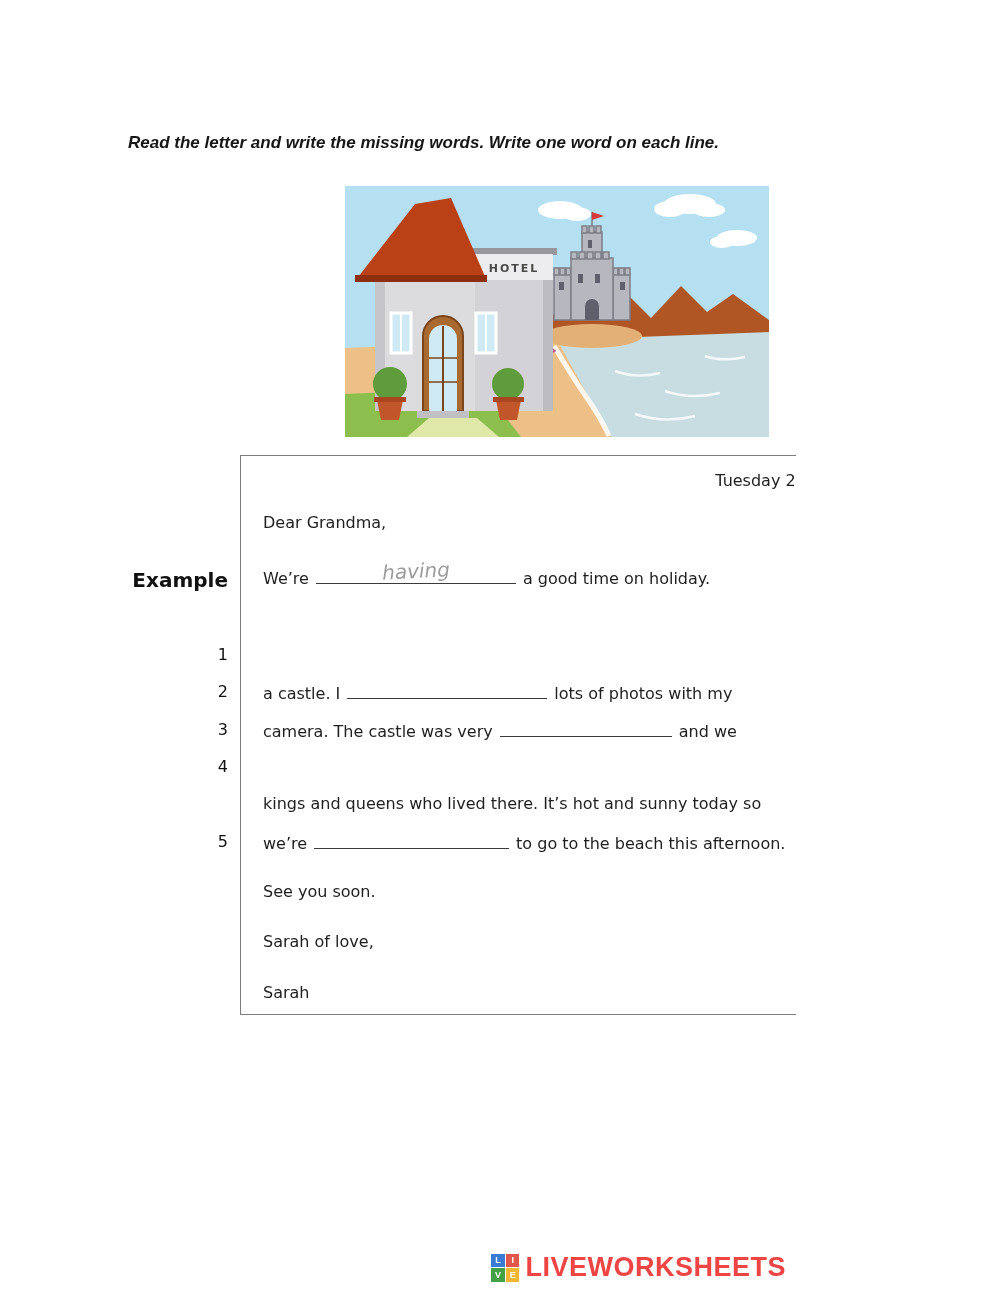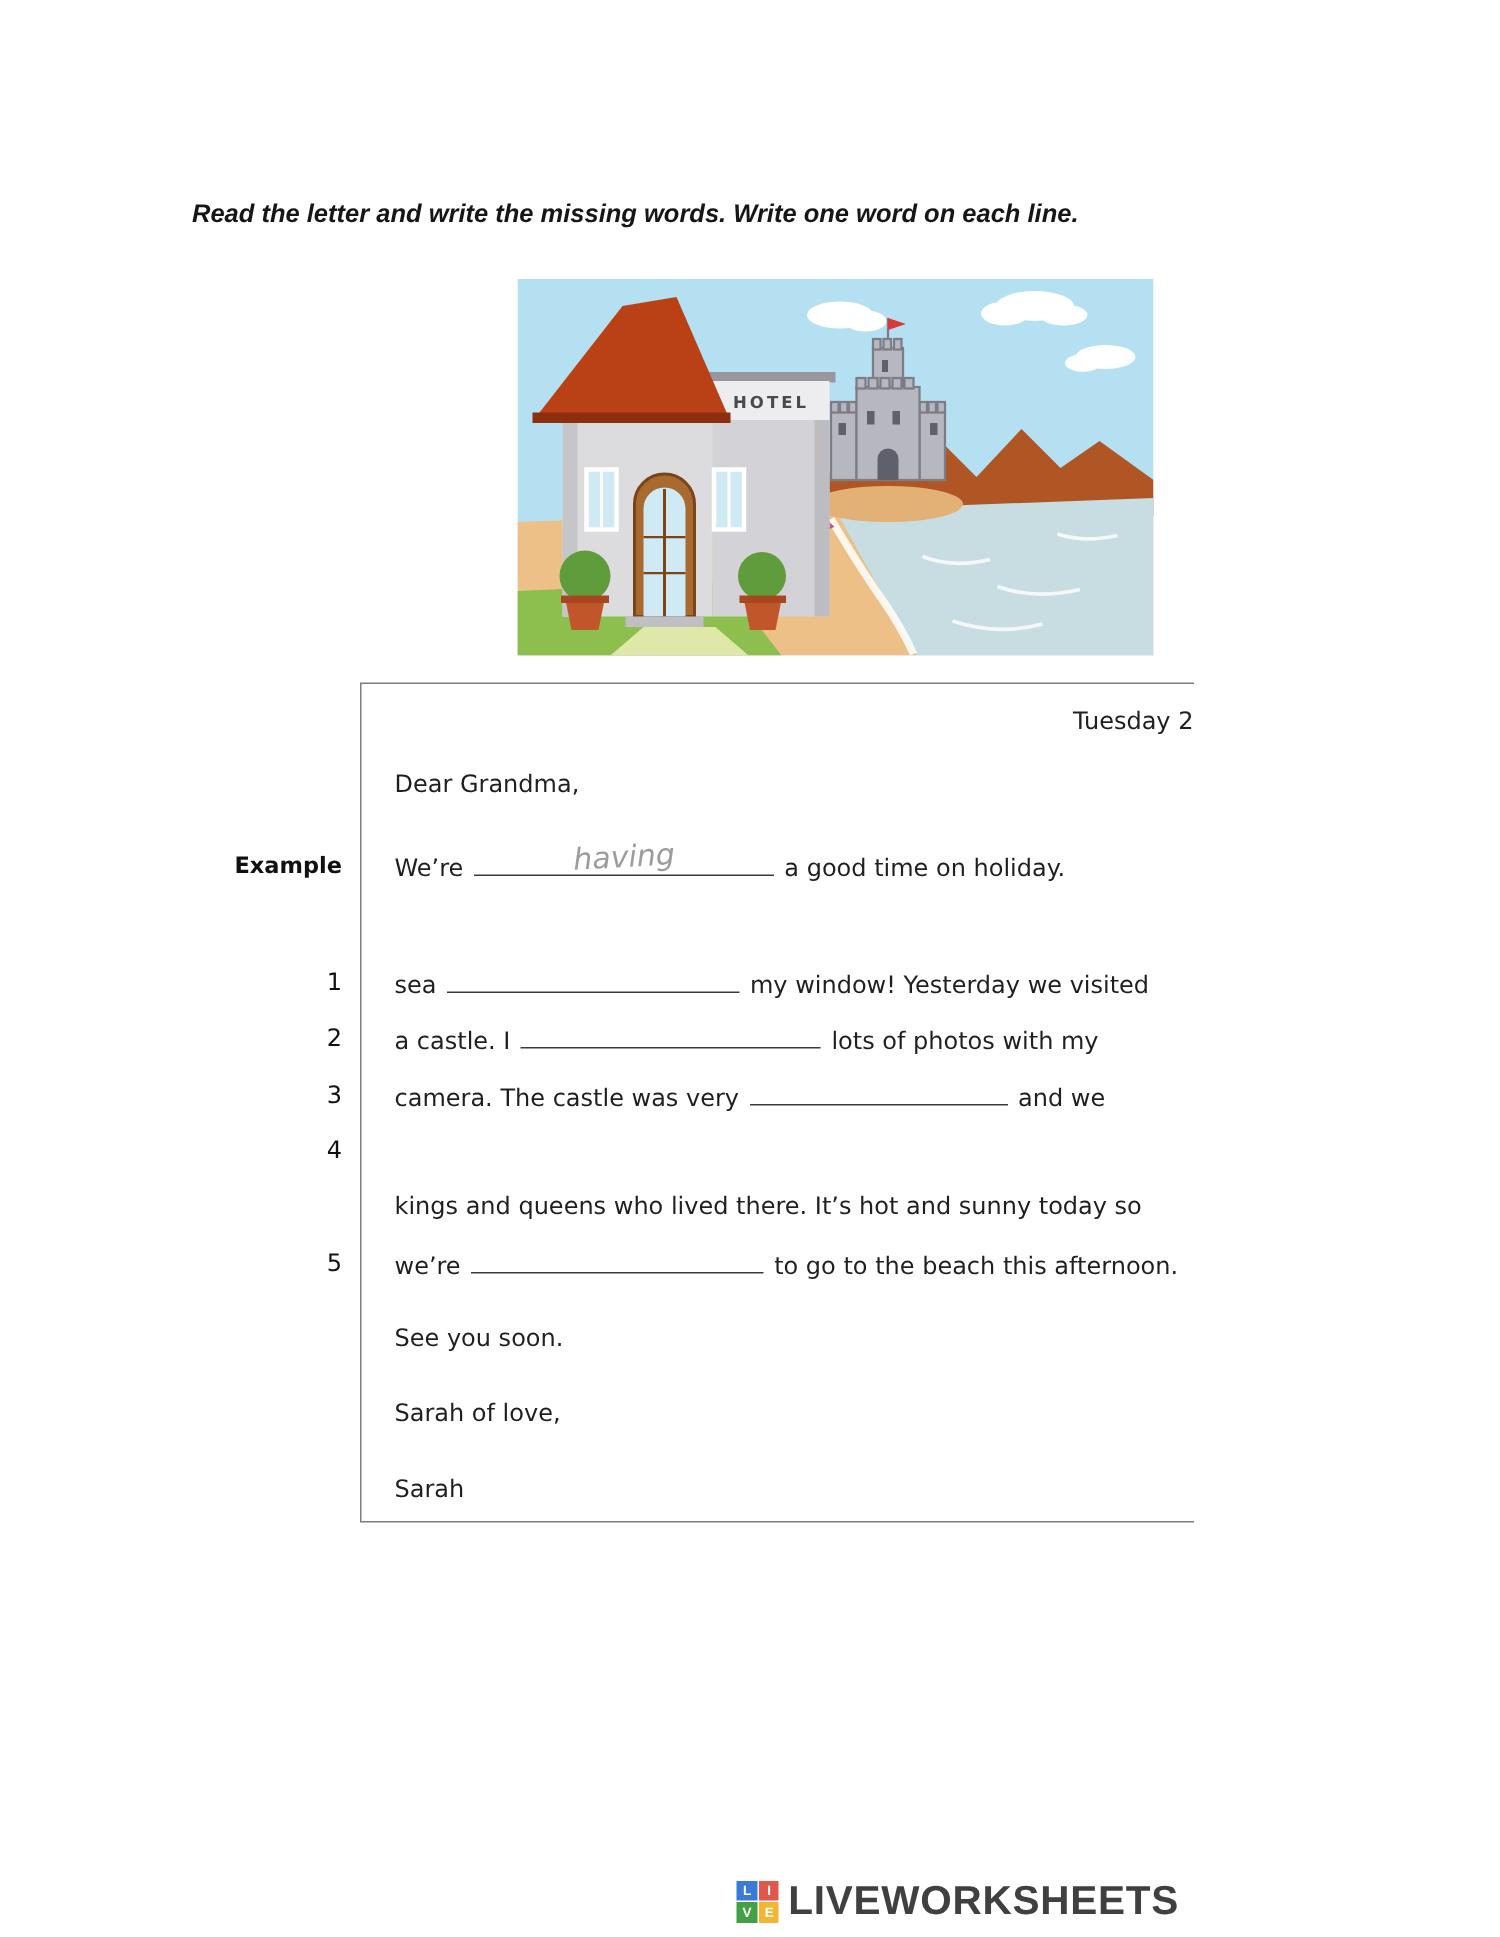--- a/index.html
+++ b/index.html
@@ -12,21 +12,21 @@
   .letter{position:absolute;left:240px;top:455px;width:635px;height:560px;
         background:#fff;border:1px solid #7d7d7d;box-sizing:border-box;}
   .ldate{position:absolute;top:15px;right:24px;font-size:16px;white-space:nowrap;}
   .ldate sup{font-size:10px;}
   .lline{position:absolute;left:22px;white-space:nowrap;font-size:16px;color:#1f1f1f;}
   .blank{display:inline-block;height:15px;border-bottom:1.5px solid #3a3a3a;
         margin:0 7px;position:relative;vertical-align:baseline;}
   .hand{position:absolute;left:0;bottom:0;width:100%;text-align:center;font-size:20px;
         font-style:italic;color:#9c9c9c;transform:rotate(-3deg);white-space:nowrap;}
   .mlabel{position:absolute;left:118px;width:110px;text-align:right;font-size:16px;color:#111;}
-  .mlabel.bold{font-weight:bold;font-size:15px;}
+  .mlabel.bold{font-weight:bold;font-size:20px;}
   .footer{position:absolute;right:10px;bottom:8px;display:flex;align-items:center;gap:6px;}
   .logo-grid{width:28px;height:28px;display:grid;grid-template-columns:1fr 1fr;
         grid-template-rows:1fr 1fr;gap:1.5px;}
   .logo-tile{display:flex;align-items:center;justify-content:center;color:#fff;
         font-size:9px;font-weight:bold;font-family:"Liberation Sans",sans-serif;}
   .brand{font-family:"Liberation Sans",sans-serif;font-weight:bold;font-size:27px;
         letter-spacing:.5px;}
 </style>
 </head>
 <body>
@@ -151,23 +151,20 @@
   <div class="letter">
     <div class="ldate"><span>Tuesday 23</span><sup>rd</sup> <span>July</span></div>
 
     <div class="lline" style="top:57px">Dear Grandma,</div>
 
     <div class="lline" style="top:112px">
       <span>We’re</span><span class="blank" style="width:200px"><span class="hand">having</span></span><span>a good time on holiday.</span>
     </div>
 
 
-    <div class="lline" style="top:190px">
-      <span>sea</span><span class="blank" style="width:195px"></span><span>my window! Yesterday we visited</span>
-    </div>
 
     <div class="lline" style="top:227px">
       <span>a castle. I</span><span class="blank" style="width:200px"></span><span>lots of photos with my</span>
     </div>
 
     <div class="lline" style="top:265px">
       <span>camera. The castle was very</span><span class="blank" style="width:172px"></span><span>and we</span>
     </div>
 
 
@@ -182,16 +179,16 @@
     <div class="lline" style="top:527px">Sarah</div>
   </div>
 
   <div class="footer">
     <div class="logo-grid">
       <div class="logo-tile" style="background: rgb(58, 123, 213);">L</div>
       <div class="logo-tile" style="background: rgb(226, 87, 76);">I</div>
       <div class="logo-tile" style="background: rgb(67, 160, 71);">V</div>
       <div class="logo-tile" style="background: rgb(242, 182, 50);">E</div>
     </div>
-    <div class="brand" style="color: #404040;">LIVEWORKSHEETS</div>
+    <div class="brand" style="color: #ef4444;">LIVEWORKSHEETS</div>
   </div>
 
 </div>
 
 </body></html>

